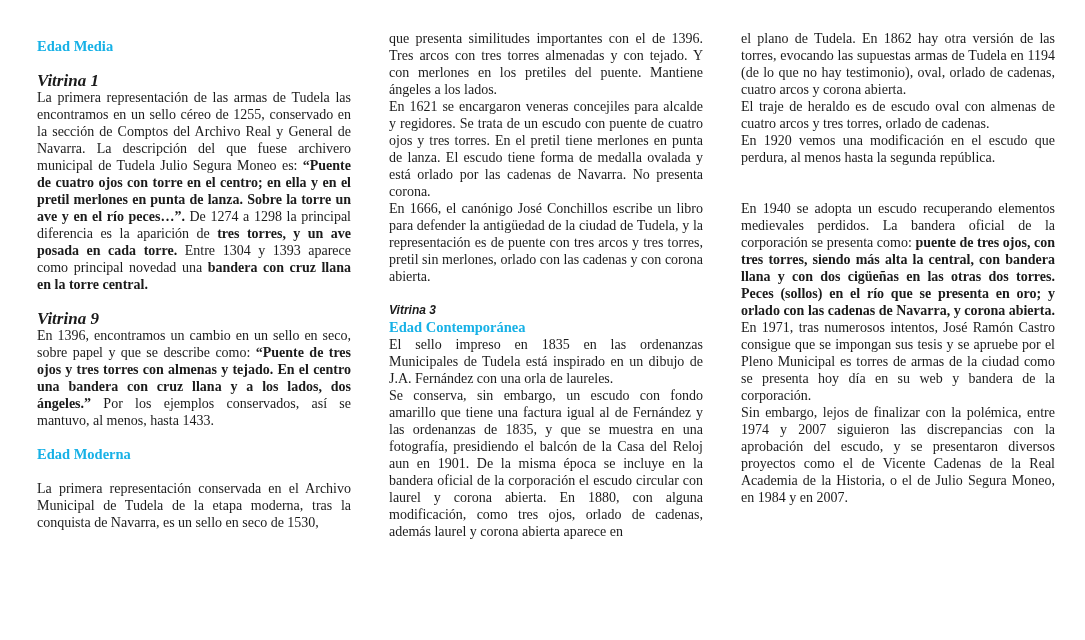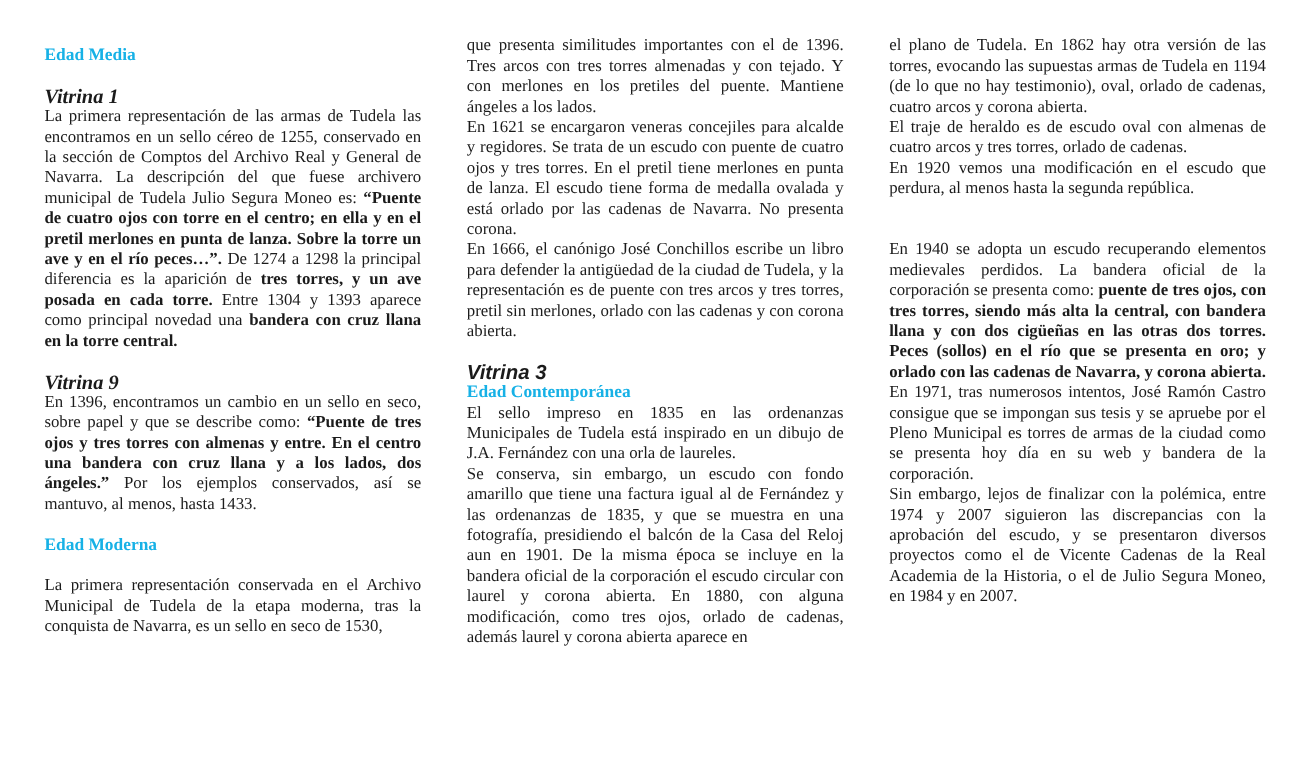--- a/index.html
+++ b/index.html
@@ -41,42 +41,42 @@
     line-height: 17px;
   }
   .vitrina {
     font-weight: bold;
     font-style: italic;
     font-size: 17px;
     line-height: 17px;
   }
   .vitrina.sans {
     font-family: "Liberation Sans", sans-serif;
-    font-size: 17px;
+    font-size: 12px;
   }
   .para {
     margin: 0;
     text-align: justify;
   }
   .run.bold { font-weight: bold; }
   .blank { height: 17px; }
 </style>
 </head>
 <body>
 
 <div class="page" style="background: rgb(255, 255, 255);">
   <div class="columns" id="columns-root">
       <div class="column column-1">
         <div class="section-heading">Edad Media</div>
         <div class="blank"></div>
         <div class="vitrina">Vitrina 1</div>
         <p class="para"><span class="run">La primera representación de las armas de Tudela las encontramos en un sello céreo de 1255, conservado en la sección de Comptos del Archivo Real y General de Navarra. La descripción del que fuese archivero municipal de Tudela Julio Segura Moneo es: </span><span class="run bold">“Puente de cuatro ojos con torre en el centro; en ella y en el pretil merlones en punta de lanza. Sobre la torre un ave y en el río peces…”.</span><span class="run"> De 1274 a 1298 la principal diferencia es la aparición de </span><span class="run bold">tres torres, y un ave posada en cada torre.</span><span class="run"> Entre 1304 y 1393 aparece como principal novedad una </span><span class="run bold">bandera con cruz llana en la torre central.</span></p>
         <div class="blank"></div>
         <div class="vitrina">Vitrina 9</div>
-        <p class="para"><span class="run">En 1396, encontramos un cambio en un sello en seco, sobre papel y que se describe como: </span><span class="run bold">“Puente de tres ojos y tres torres con almenas y entre. En el centro una bandera con cruz llana y a los lados, dos ángeles.”</span><span class="run"> Por los ejemplos conservados, así se mantuvo, al menos, hasta 1433.</span></p>
+        <p class="para"><span class="run">En 1396, encontramos un cambio en un sello en seco, sobre papel y que se describe como: </span><span class="run bold">“Puente de tres ojos y tres torres con almenas y tejado. En el centro una bandera con cruz llana y a los lados, dos ángeles.”</span><span class="run"> Por los ejemplos conservados, así se mantuvo, al menos, hasta 1433.</span></p>
         <div class="blank"></div>
         <div class="section-heading">Edad Moderna</div>
         <div class="blank"></div>
         <p class="para"><span class="run">La primera representación conservada en el Archivo Municipal de Tudela de la etapa moderna, tras la conquista de Navarra, es un sello en seco de 1530,</span></p>
       </div>
       <div class="column column-2">
         <p class="para"><span class="run">que presenta similitudes importantes con el de 1396. Tres arcos con tres torres almenadas y con tejado. Y con merlones en los pretiles del puente. Mantiene ángeles a los lados.</span></p>
         <p class="para"><span class="run">En 1621 se encargaron veneras concejiles para alcalde y regidores. Se trata de un escudo con puente de cuatro ojos y tres torres. En el pretil tiene merlones en punta de lanza. El escudo tiene forma de medalla ovalada y está orlado por las cadenas de Navarra. No presenta corona.</span></p>
         <p class="para"><span class="run">En 1666, el canónigo José Conchillos escribe un libro para defender la antigüedad de la ciudad de Tudela, y la representación es de puente con tres arcos y tres torres, pretil sin merlones, orlado con las cadenas y con corona abierta.</span></p>
         <div class="blank"></div>

